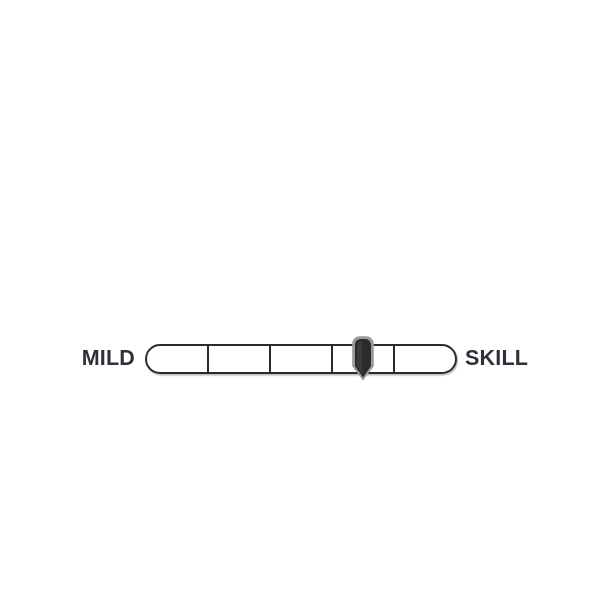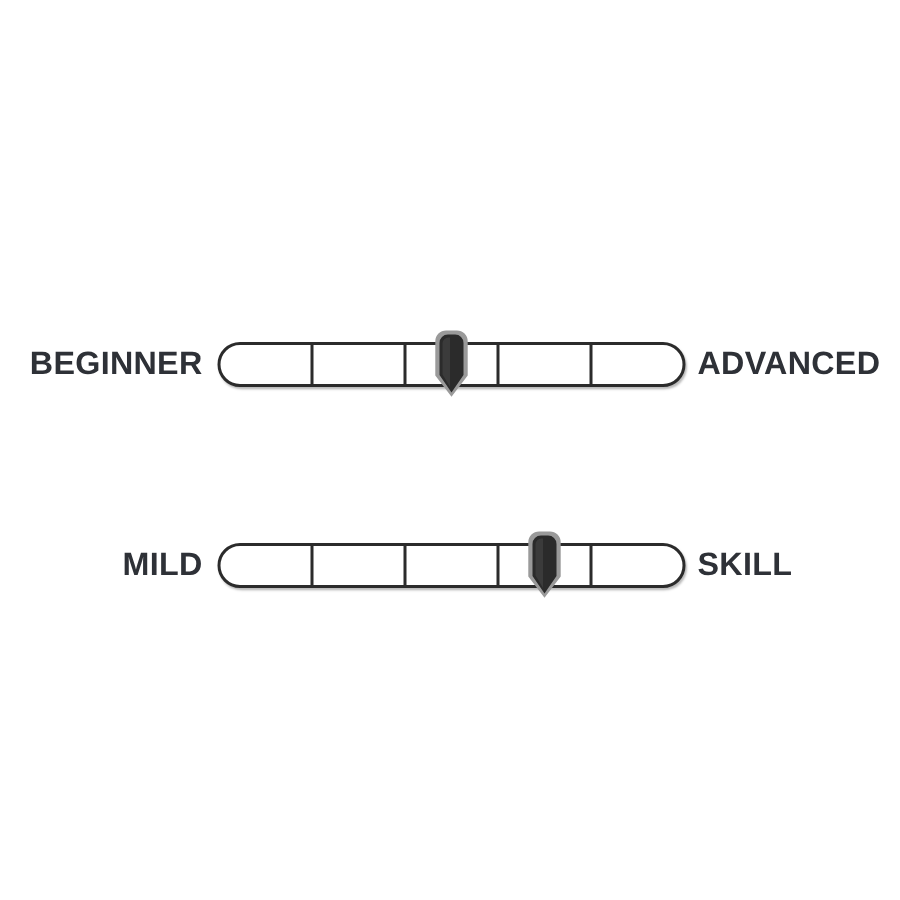--- a/index.html
+++ b/index.html
@@ -28,21 +28,21 @@
     left: 0;
     width: 600px;
     height: 56px;
     display: flex;
     align-items: center;
   }
 
   
   .slider-row.row-0 { top: 215px; }
   .slider-row.row-1 { top: 274px; }
-  .slider-row.row-2 { top: 349px; }
+  .slider-row.row-2 { top: 331px; }
 
   .slider-label {
     font-family: "Liberation Sans", sans-serif;
     font-weight: bold;
     font-size: 21.5px;
     letter-spacing: 0.2px;
     color: #2e3137;
     line-height: 1;
     white-space: nowrap;
     -webkit-font-smoothing: antialiased;
@@ -109,42 +109,20 @@
     width: 30px;
     height: 56px;
     overflow: visible;
   }
 </style>
 </head>
 <body>
 
 <div id="slider-panel">
 
-  <div class="slider-row row-0">
-    <div class="slider-label left">BEGINNER</div>
-
-    <div class="track-wrap">
-      <div class="track">
-        <div class="segment"></div>
-        <div class="segment"></div>
-        <div class="segment"></div>
-        <div class="segment"></div>
-        <div class="segment"></div>
-      </div>
-      <div class="handle" style="left: 156px;">
-        <svg viewBox="0 0 30 56" xmlns="http://www.w3.org/2000/svg">
-          <path d="M4.2 12.5 a7.2 7.2 0 0 1 7.2 -7.2 h7.2 a7.2 7.2 0 0 1 7.2 7.2 v22.8 L15 49.5 L4.2 35.3 Z" fill="#9a9a9a"></path>
-          <path d="M7.0 13.6 a5.6 5.6 0 0 1 5.6 -5.6 h4.8 a5.6 5.6 0 0 1 5.6 5.6 v21.4 L15 46.6 L7.0 35.0 Z" fill="#2b2b2b"></path>
-          <path d="M9.0 13.9 a3.9 3.9 0 0 1 3.9 -3.9 h1.1 v33.0 L9.0 34.6 Z" fill="#3b3b3b"></path>
-        </svg>
-      </div>
-    </div>
-
-    <div class="slider-label right">ADVANCED</div>
-  </div>
 
 
   <div class="slider-row row-2">
     <div class="slider-label left">MILD</div>
 
     <div class="track-wrap">
       <div class="track">
         <div class="segment"></div>
         <div class="segment"></div>
         <div class="segment"></div>

